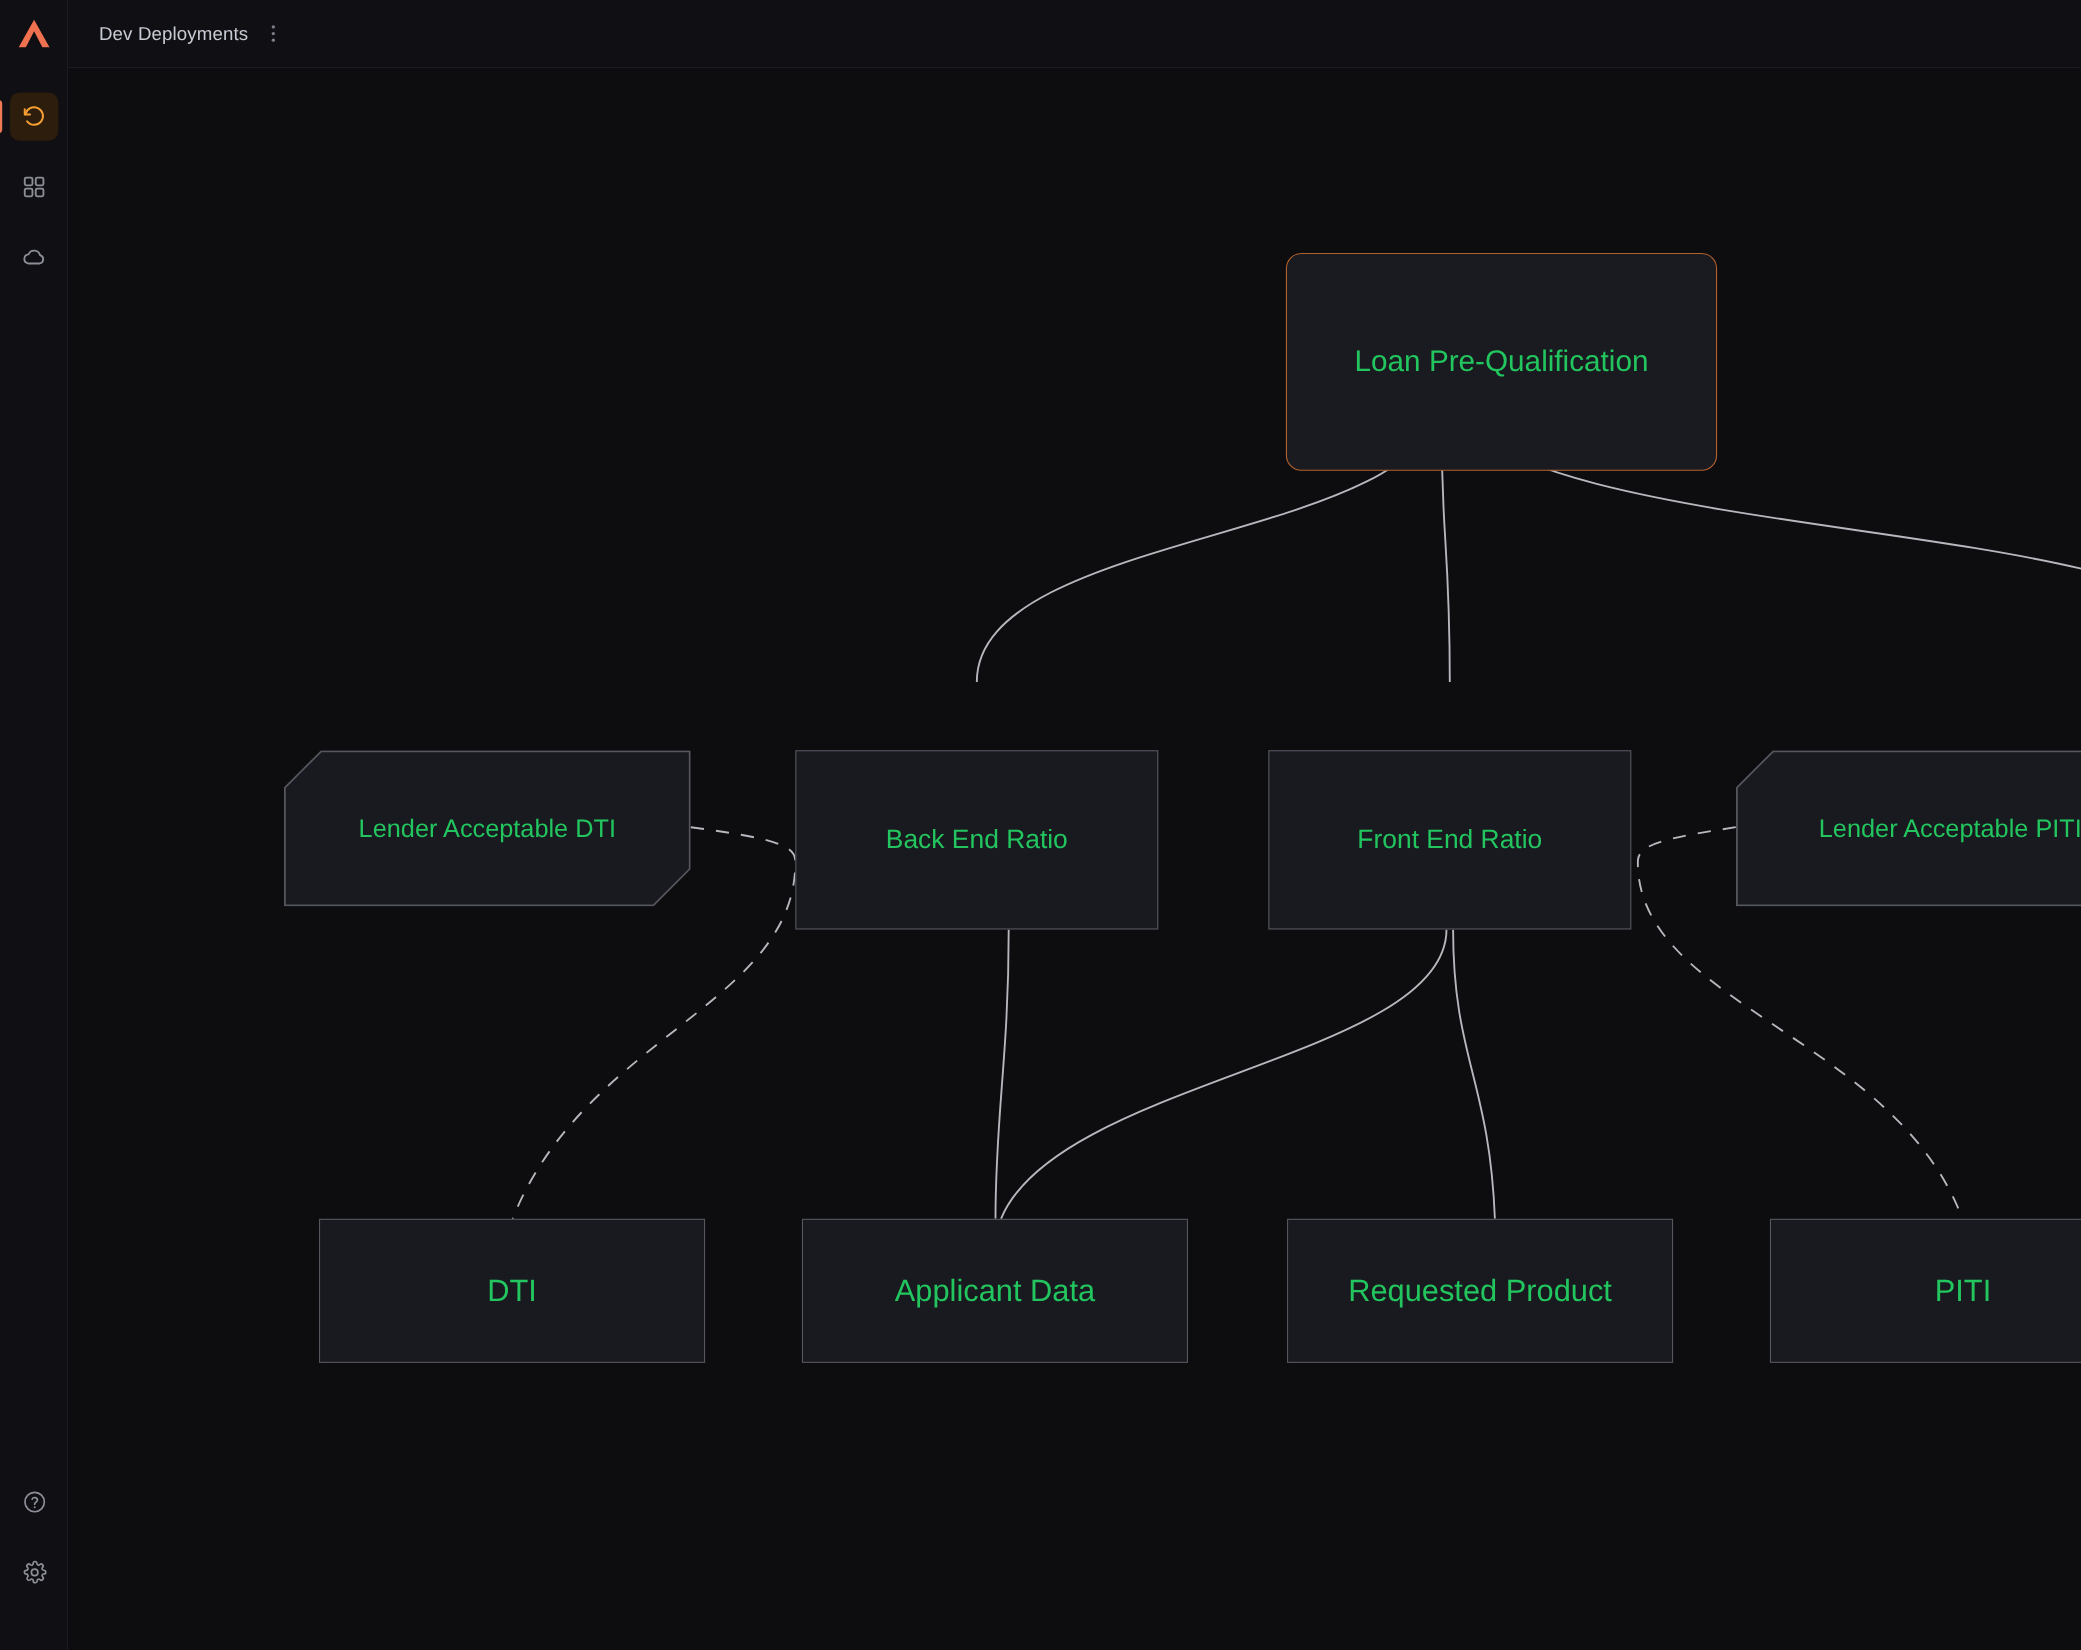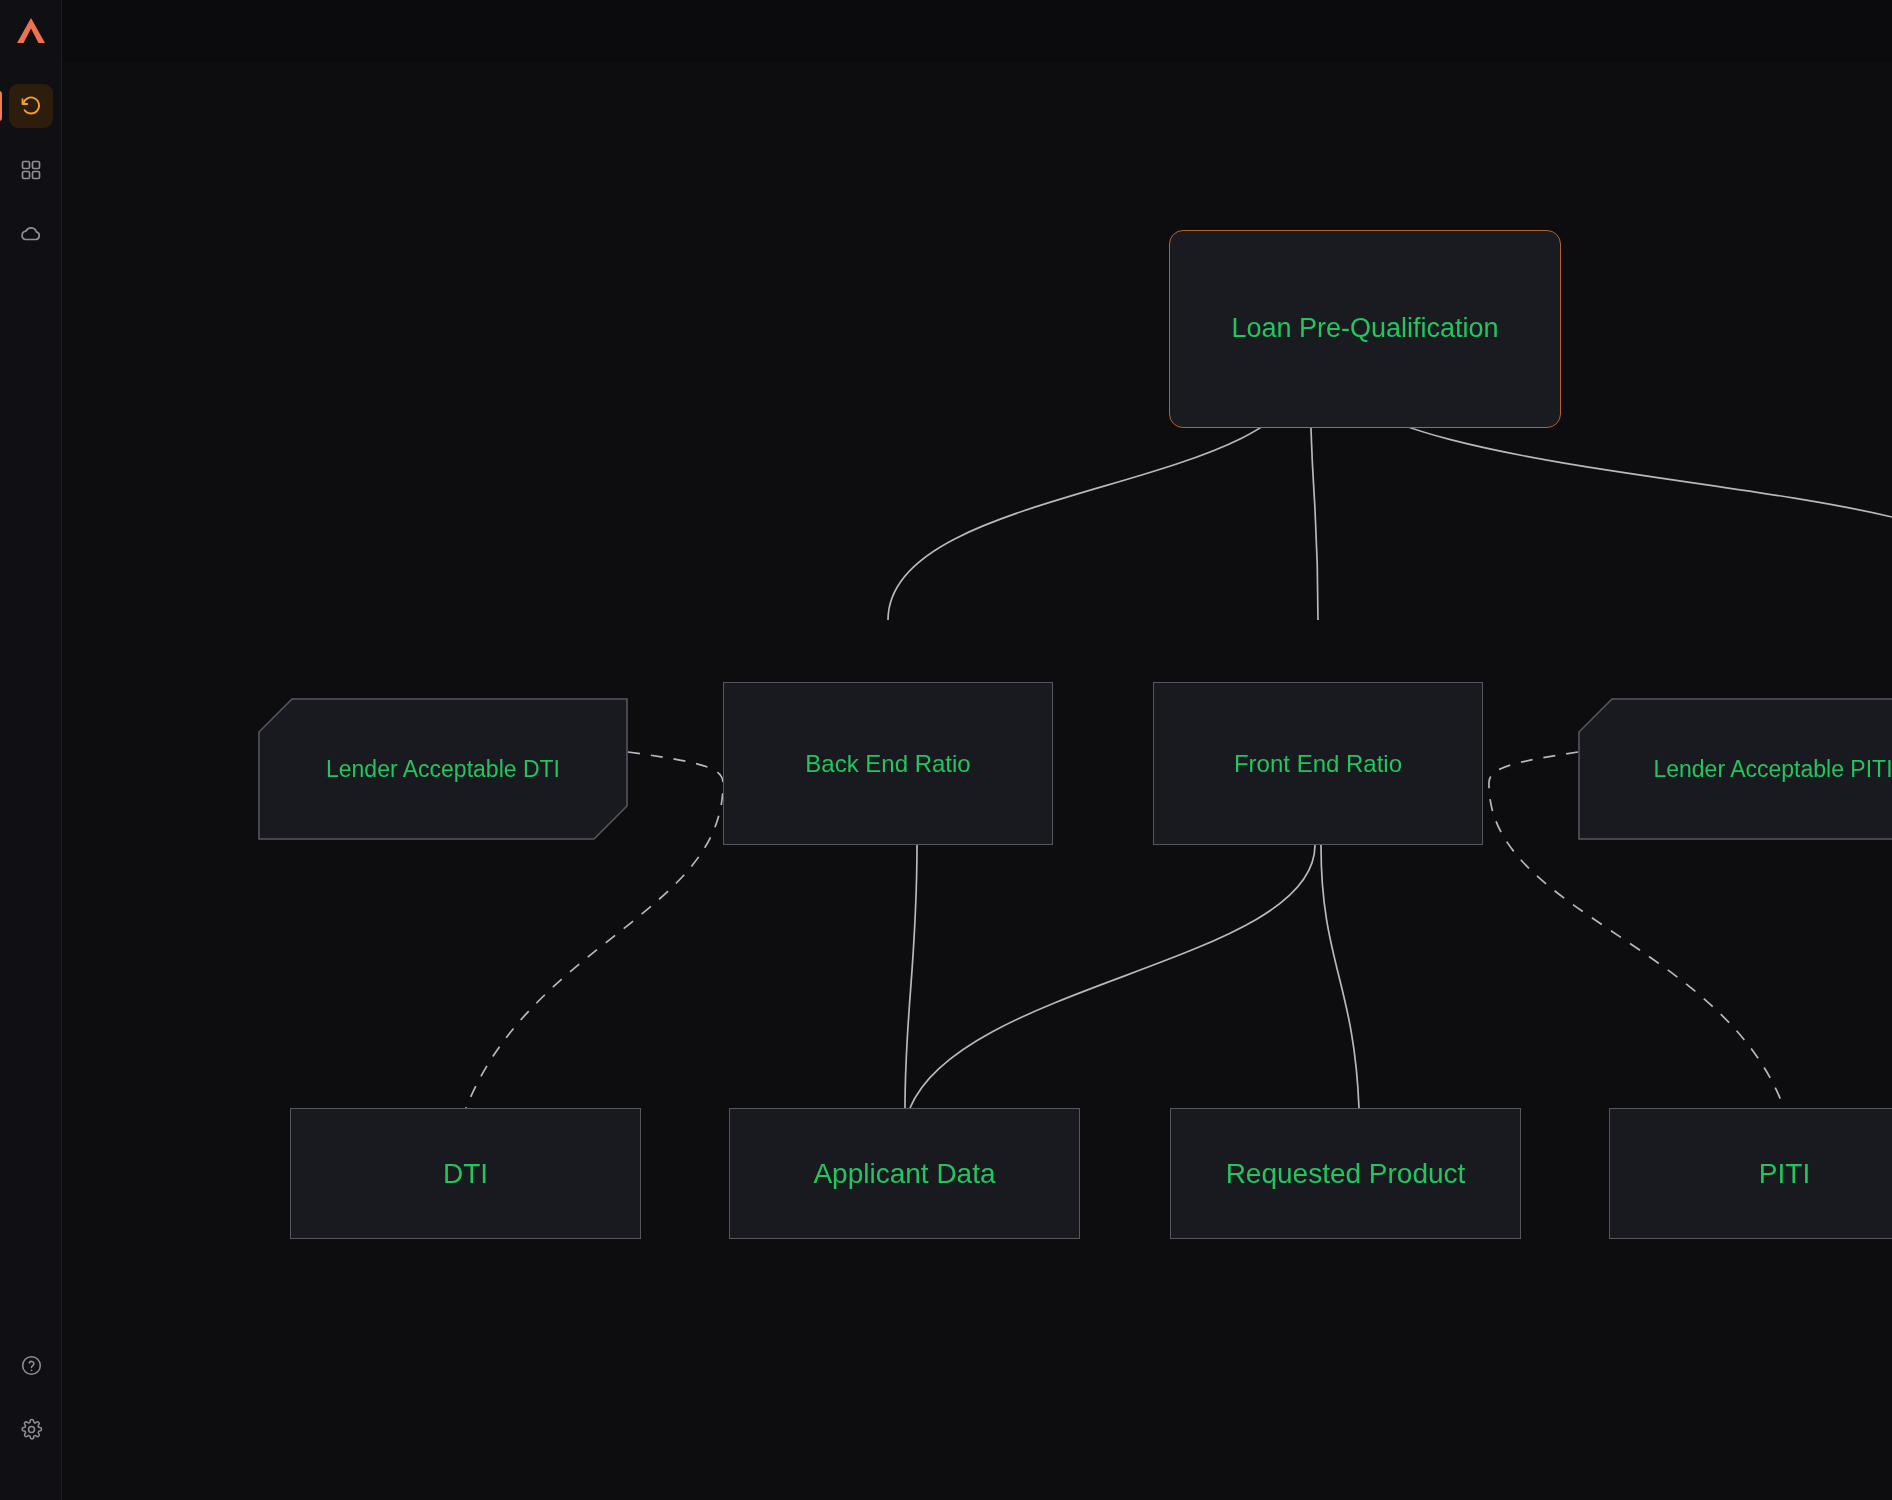--- a/index.html
+++ b/index.html
@@ -125,21 +125,20 @@
     border: 1px solid #b3622c;
     background: #1a1b21;
   }
   .node.root .node-label { font-size: 27px; }
 
   .node.process .node-label { font-size: 24px; }
 
   .node.data {
     background: transparent;
     border: none;
-    margin-top: 16px;
   }
   .node.data .shape {
     position: absolute; left: 0; top: 0;
     width: 100%; height: 100%;
   }
   .node.data .node-label {
     position: relative; z-index: 2;
     font-size: 23px;
   }
 
@@ -189,20 +188,28 @@
     </div>
 
     <div class="rail-btn" id="rail-settings">
       <svg width="23" height="23" viewBox="0 0 24 24" fill="none" stroke="currentColor" stroke-width="1.6" stroke-linejoin="round">
         <circle cx="12" cy="12" r="3.1"></circle>
         <path d="M19.2 14.4a1.5 1.5 0 00.3 1.7l.1.1a1.8 1.8 0 11-2.6 2.6l-.1-.1a1.5 1.5 0 00-1.7-.3 1.5 1.5 0 00-.9 1.4v.2a1.8 1.8 0 11-3.6 0v-.1a1.5 1.5 0 00-1-1.4 1.5 1.5 0 00-1.7.3l-.1.1a1.8 1.8 0 11-2.6-2.6l.1-.1a1.5 1.5 0 00.3-1.7 1.5 1.5 0 00-1.4-.9h-.2a1.8 1.8 0 110-3.6h.1a1.5 1.5 0 001.4-1 1.5 1.5 0 00-.3-1.7l-.1-.1a1.8 1.8 0 112.6-2.6l.1.1a1.5 1.5 0 001.7.3h.1a1.5 1.5 0 00.9-1.4v-.2a1.8 1.8 0 113.6 0v.1a1.5 1.5 0 00.9 1.4 1.5 1.5 0 001.7-.3l.1-.1a1.8 1.8 0 112.6 2.6l-.1.1a1.5 1.5 0 00-.3 1.7v.1a1.5 1.5 0 001.4.9h.2a1.8 1.8 0 110 3.6h-.1a1.5 1.5 0 00-1.4.9z"></path>
       </svg>
     </div>
   </nav>
 
+  <header id="topbar">
+    <span id="breadcrumb-title">Dev Deployments</span>
+    <span id="breadcrumb-menu">
+      <i></i>
+        <i></i>
+        <i></i>
+    </span>
+  </header>
 
   <main id="canvas">
     <svg id="edges" viewBox="0 0 1830 1438">
         <path d="M 1242 304 C 1242 430 826 420 826 558" fill="none" stroke="#b6b8be" stroke-width="1.7"></path>
         <path d="M 1248 304 C 1248 430 1256 430 1256 558" fill="none" stroke="#b6b8be" stroke-width="1.7"></path>
         <path d="M 1254 304 C 1300 400 1640 410 1830 455" fill="none" stroke="#b6b8be" stroke-width="1.7"></path>
         <path d="M 566 690 C 640 700 660 706 661 720 C 663 850 470 880 404 1046" fill="none" stroke="#b6b8be" stroke-width="1.7" stroke-dasharray="12 11"></path>
         <path d="M 855 783 C 855 900 843 950 843 1046" fill="none" stroke="#b6b8be" stroke-width="1.7"></path>
         <path d="M 1253 783 C 1253 900 900 920 848 1046" fill="none" stroke="#b6b8be" stroke-width="1.7"></path>
         <path d="M 1259 783 C 1259 900 1292 920 1297 1046" fill="none" stroke="#b6b8be" stroke-width="1.7"></path>

